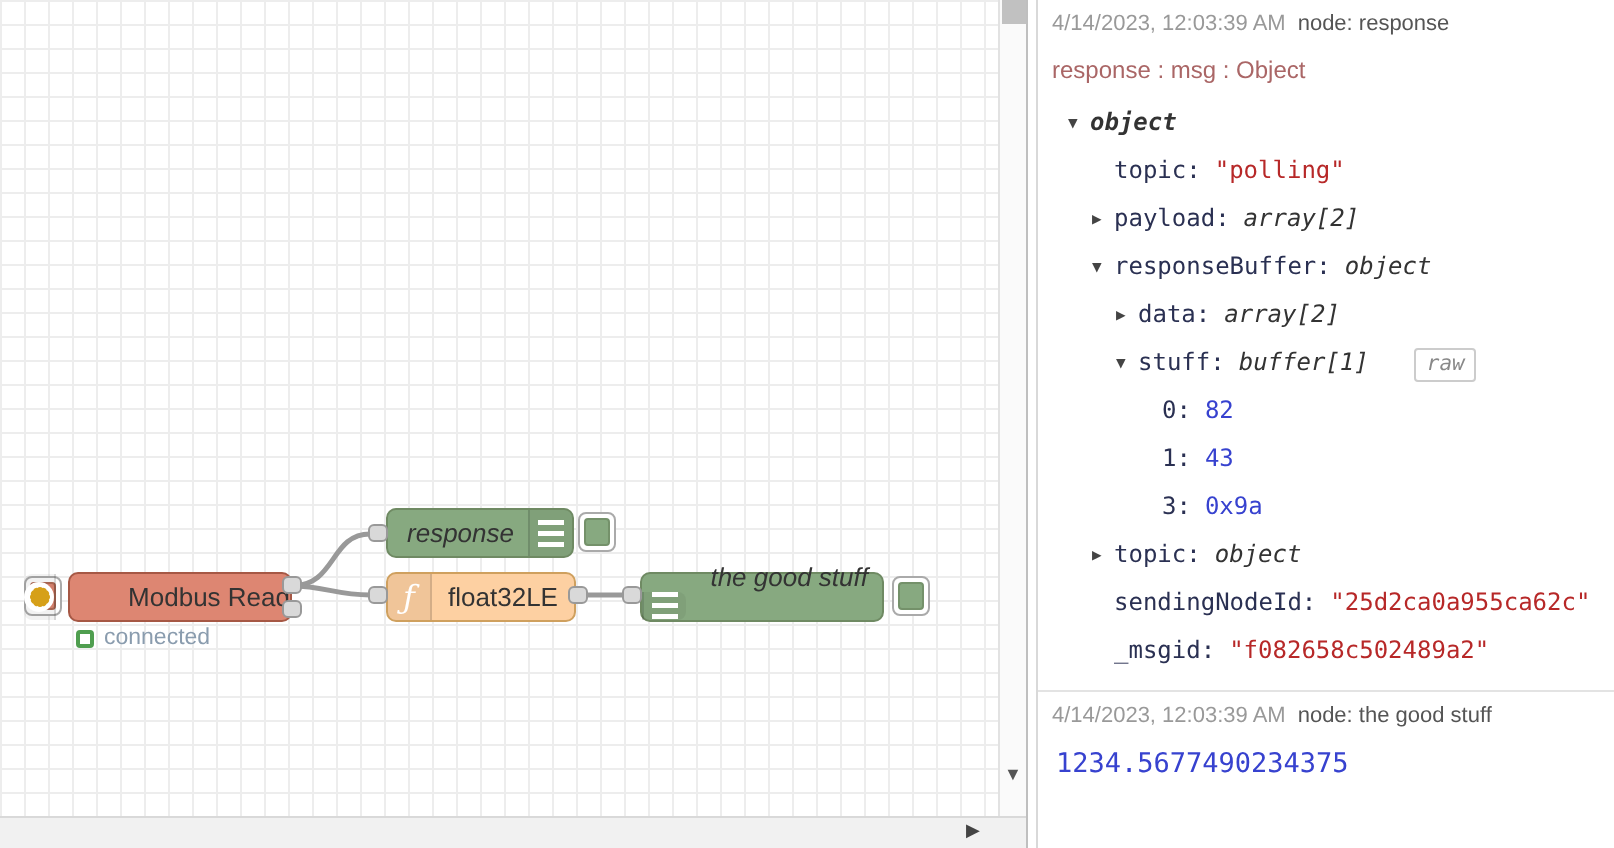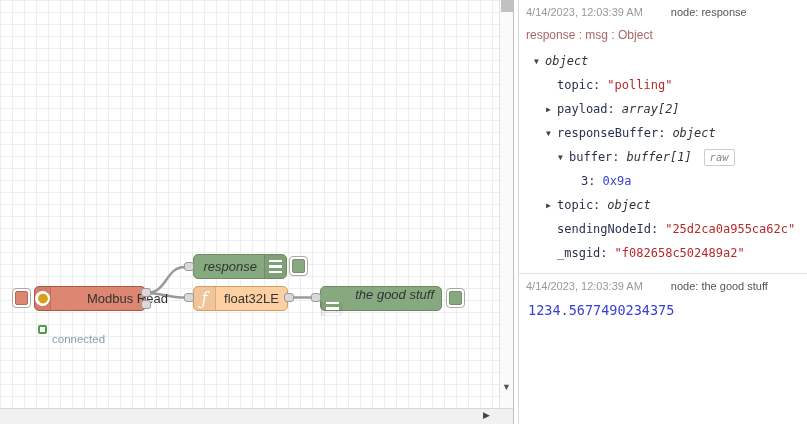--- a/index.html
+++ b/index.html
@@ -10,21 +10,21 @@
   
   #canvas { position:absolute; left:0; top:0; width:513px; height:424px; background:#fff; }
   #grid { position:absolute; left:0; top:0; width:499px; height:408px;
           background-image:linear-gradient(#ededed 1px, transparent 1px),
                            linear-gradient(90deg,#ededed 1px, transparent 1px);
           background-size:12px 12px; }
   #wires { position:absolute; left:0; top:0; width:513px; height:424px; }
   #wires path { stroke:#999; stroke-width:2.5; fill:none; stroke-linecap:round; }
 
   .node { position:absolute; height:25px; border-radius:5px; display:flex; align-items:stretch;
-          font-size:13px; color:#333; }
+          font-size:13px; color:#333;justify-content:flex-end; }
   .node .label { flex:1; display:flex; align-items:center; white-space:nowrap; }
   .icon-region { width:22px; display:flex; align-items:center; justify-content:center;
                  background:rgba(0,0,0,0.05); }
   .icon-left  { border-right:1px solid rgba(0,0,0,0.12); border-radius:4px 0 0 4px; }
   .icon-right { border-left:1px solid rgba(0,0,0,0.12); border-radius:0 4px 4px 0; }
 
   #node-modbus { left:34px; top:286px; width:112px; background:#dd8672; border:1px solid #a65845;gap:36px; }
   #node-modbus .label { justify-content:center; }
   #node-response { left:193px; top:254px; width:94px; background:#87a980; border:1px solid #6f8a63; }
   #node-func { left:193px; top:286px; width:95px; background:#fdd0a2; border:1px solid #cfa05e; }
@@ -51,52 +51,52 @@
   .p2 { transform:rotate(60deg); } .p3 { transform:rotate(120deg); }
   .p4 { transform:rotate(30deg);} .p5 { transform:rotate(90deg);} .p6 { transform:rotate(150deg);}
 
   .fn-glyph { color:#fff; font-family:"DejaVu Serif", serif; font-style:italic;
               font-size:16px; line-height:1; }
   .list-icon { width:13px; height:14px;
                background:repeating-linear-gradient(#fff 0 2.5px, transparent 2.5px 5.5px); }
 
   #status { position:absolute; left:38px; top:313px; display:flex; align-items:center; }
   #status-dot { width:9px; height:9px; border:2px solid #4f9e4f; border-radius:2px; background:#fff; }
-  #status-text { margin-left:5px; font-size:11.5px; color:#8a9cae;margin-top:20px; }
+  #status-text { margin-left:5px; font-size:11.5px; color:#8a9cae; }
 
   
   #vscroll { position:absolute; left:499px; top:0; width:14px; height:408px;
              background:#fafafa; border-left:1px solid #e2e2e2; }
   #vthumb { position:absolute; left:1px; top:0; width:12px; height:12px; background:#c1c1c1; }
   #varrow { position:absolute; left:2px; top:382px; font-size:9px; color:#555; }
   #bottomband { position:absolute; left:0; top:408px; width:513px; height:16px;
                 background:#f1f1f1; border-top:1px solid #d9d9d9; }
   #harrow { position:absolute; left:483px; top:1px; font-size:9px; color:#444; }
 
   
   #gutter { position:absolute; left:513px; top:0; width:6px; height:424px; background:#fff;
             border-left:1px solid #bfbfbf; border-right:1px solid #d9d9d9; }
   #debug { position:absolute; left:519px; top:0; width:288px; height:424px; background:#fff;
            overflow:hidden; }
   .msg { padding:6px 6px 4px 7px; }
   #msg1 { border-bottom:1px solid #e3e3e3; padding-bottom:8px; }
   .meta { font-size:11px; color:#999; height:16px; }
-  .meta .nodename { color:#555; margin-left:28px; }
+  .meta .nodename { color:#555; margin-left:6px; }
   .topicline { font-size:12px; color:#aa6666; margin-top:6px; height:16px; }
   .tree { margin-top:5px; font-family:"DejaVu Sans Mono", monospace; font-size:12px; }
   .trow { height:24px; line-height:24px; white-space:nowrap; }
-  .lvl0 { padding-left:8px; } .lvl1 { padding-left:20px; }
+  .lvl0 { padding-left:8px;font-weight:bold; } .lvl1 { padding-left:20px; }
   .lvl2 { padding-left:32px; } .lvl3 { padding-left:44px; }
   .exp { display:inline-block; width:11px; font-size:8px; color:#444; vertical-align:1px; }
   .k { color:#2a3052; }
   .v { margin-left:7px; }
   .t-type { color:#333; font-style:italic; }
   .t-string { color:#b72828; }
   .t-number { color:#3742cf; }
-  .raw-btn { display:inline-block; margin-left:12px; padding:0 5px; border:1px solid #ccc;
+  .raw-btn { display:inline-block; margin-left:23px; padding:0 5px; border:1px solid #ccc;
              border-radius:2px; font-style:italic; font-size:10.5px; color:#888;
              line-height:15px; background:#fff; }
   .payload-val { margin-top:6px; font-family:"DejaVu Sans Mono", monospace;
                  font-size:13.5px; color:#3742cf; padding-left:2px; }
 </style>
 </head>
 <body>
 
 <div id="app">
 
@@ -189,21 +189,30 @@
         <div class="trow lvl1">
           <span class="exp"></span><span class="k">topic:</span><span class="v t-string">"polling"</span>
         </div>
         <div class="trow lvl1">
           <span class="exp">▶</span><span class="k">payload:</span><span class="v t-type">array[2]</span>
         </div>
         <div class="trow lvl1">
           <span class="exp">▼</span><span class="k">responseBuffer:</span><span class="v t-type">object</span>
         </div>
         <div class="trow lvl2">
-          <span class="exp">▼</span><span class="k">buffer:</span><span class="v t-type">buffer[1]</span><span class="raw-btn">raw</span>
+          <span class="exp">▶</span><span class="k">data:</span><span class="v t-type">array[2]</span>
+        </div>
+        <div class="trow lvl2">
+          <span class="exp">▼</span><span class="k">stuff:</span><span class="v t-type">buffer[1]</span><span class="raw-btn">raw</span>
+        </div>
+        <div class="trow lvl3">
+          <span class="exp"></span><span class="k">0:</span><span class="v t-number">82</span>
+        </div>
+        <div class="trow lvl3">
+          <span class="exp"></span><span class="k">1:</span><span class="v t-number">43</span>
         </div>
         <div class="trow lvl3">
           <span class="exp"></span><span class="k">3:</span><span class="v t-number">0x9a</span>
         </div>
         <div class="trow lvl1">
           <span class="exp">▶</span><span class="k">topic:</span><span class="v t-type">object</span>
         </div>
         <div class="trow lvl1">
           <span class="exp"></span><span class="k">sendingNodeId:</span><span class="v t-string">"25d2ca0a955ca62c"</span>
         </div>

